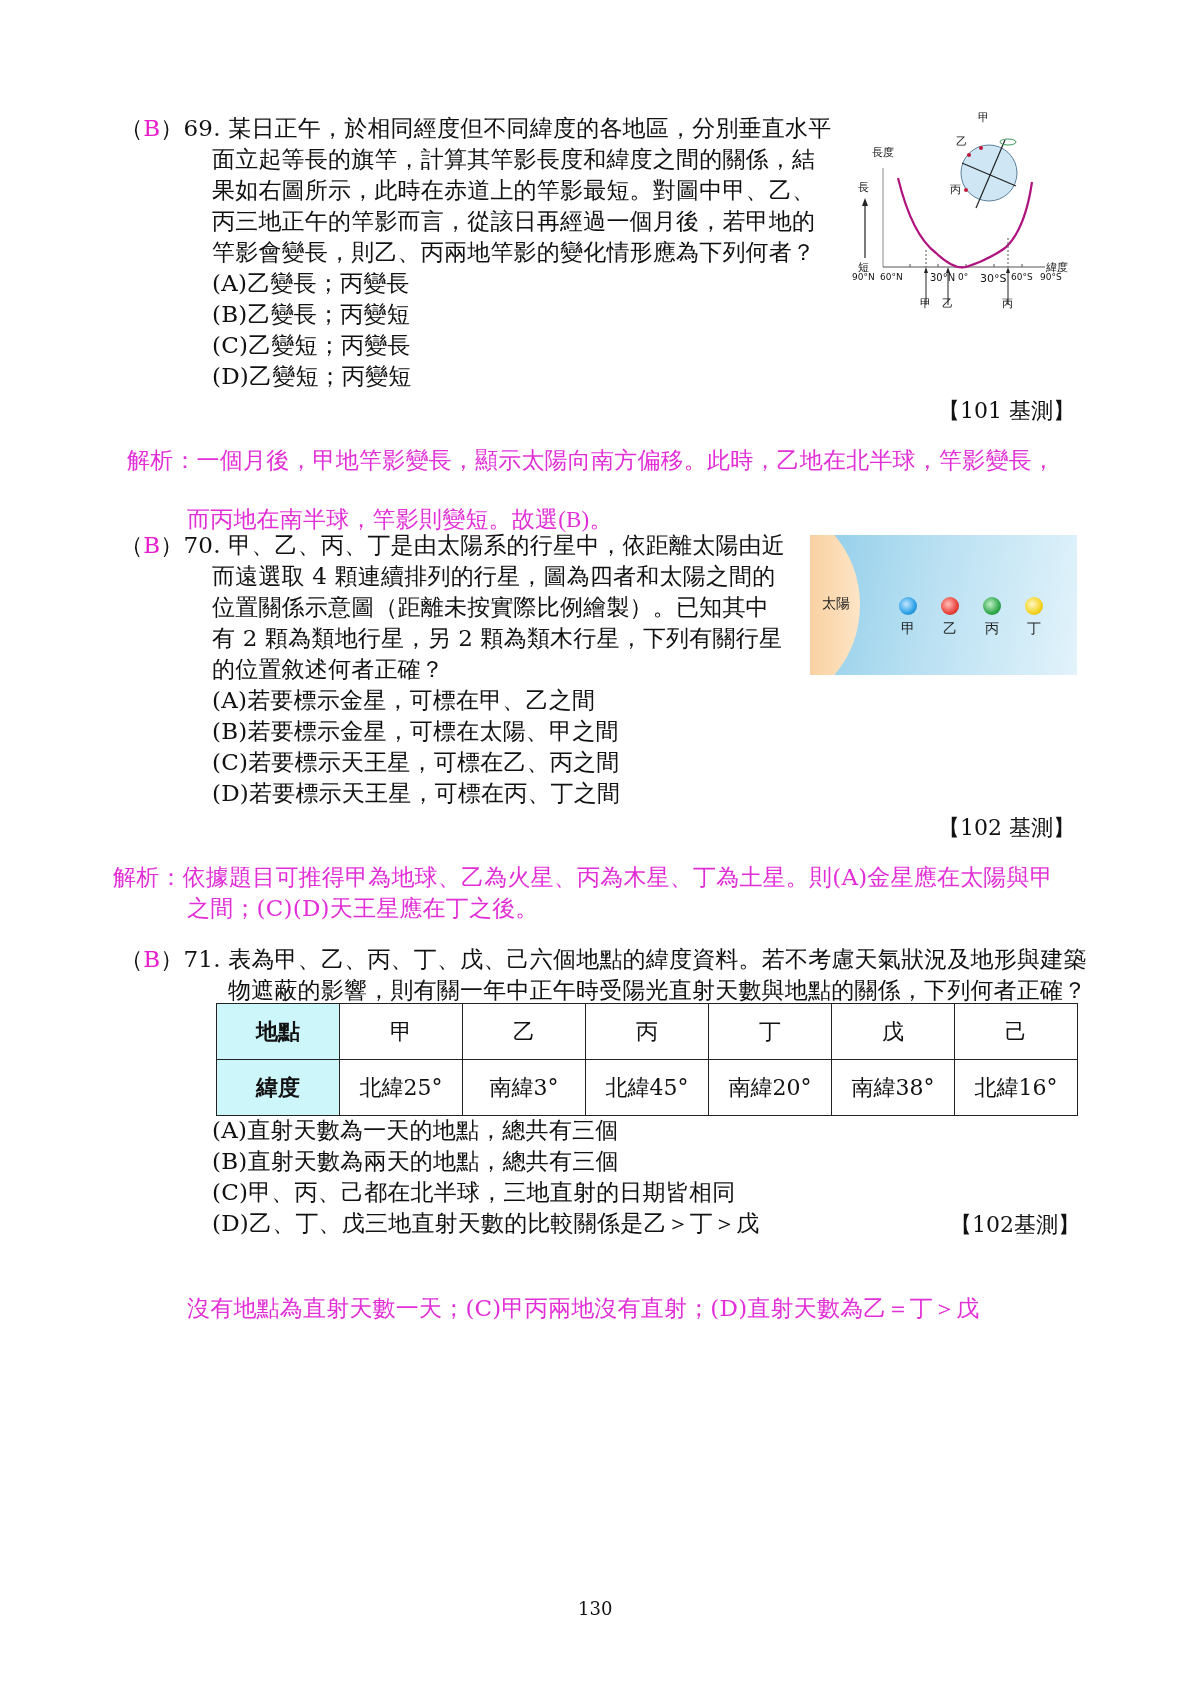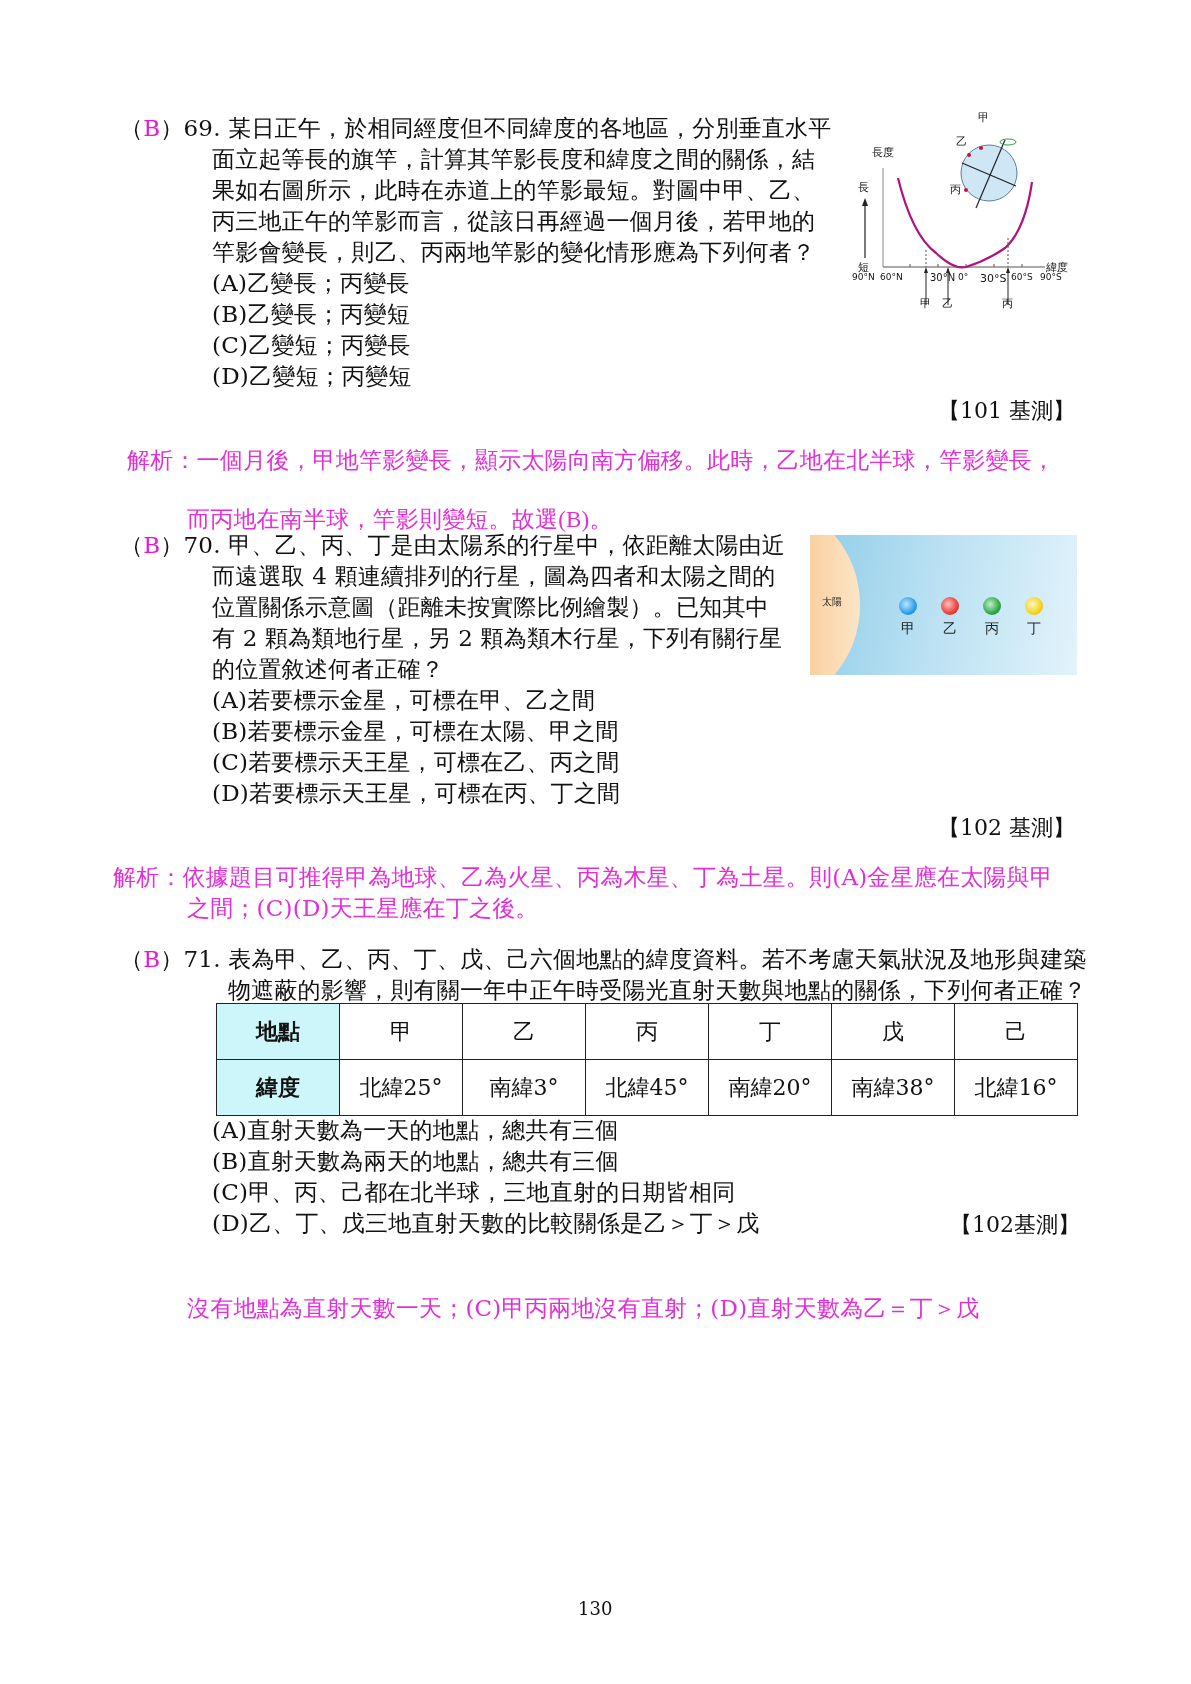--- a/index.html
+++ b/index.html
@@ -14,21 +14,21 @@
 
   
   .fig1 { position: absolute; left: 850px; top: 110px; width: 230px; height: 205px; }
   .fig1 svg { width: 230px; height: 205px; }
 
   
   .fig2 { position: absolute; left: 810px; top: 535px; width: 267px; height: 140px;
           background: linear-gradient(100deg, #8fcde9 0%, #b9e0f2 45%, #e2f3fb 100%); overflow: hidden; }
   .sun { position: absolute; left: -130px; top: -30px; width: 180px; height: 200px; border-radius: 50%;
          background: linear-gradient(90deg, #f2a55c 0%, #f8c892 60%, #fde5c6 100%); }
-  .sun-label { position: absolute; left: 12px; top: 60px; font-family: "DejaVu Sans", sans-serif; font-size: 10px; color: #222; }
+  .sun-label { position: absolute; left: 12px; top: 60px; font-family: "DejaVu Sans", sans-serif; font-size: 14px; color: #222; }
   .planet { position: absolute; top: 62px; width: 18px; height: 18px; border-radius: 50%; }
   .planet-label { position: absolute; top: 85px; font-family: "DejaVu Sans", sans-serif; font-size: 14px; color: #222; width: 20px; text-align: center; }
 
   
   .tbl { position: absolute; left: 216px; top: 1003px; border-collapse: collapse; }
   .tbl td { border: 1.5px solid #222; width: 122px; height: 55px; text-align: center; vertical-align: middle;
             font-size: 22px; padding: 0; }
   .tbl td.hdr { background: #cdf6fb; font-weight: bold; }
 </style>
 </head>

